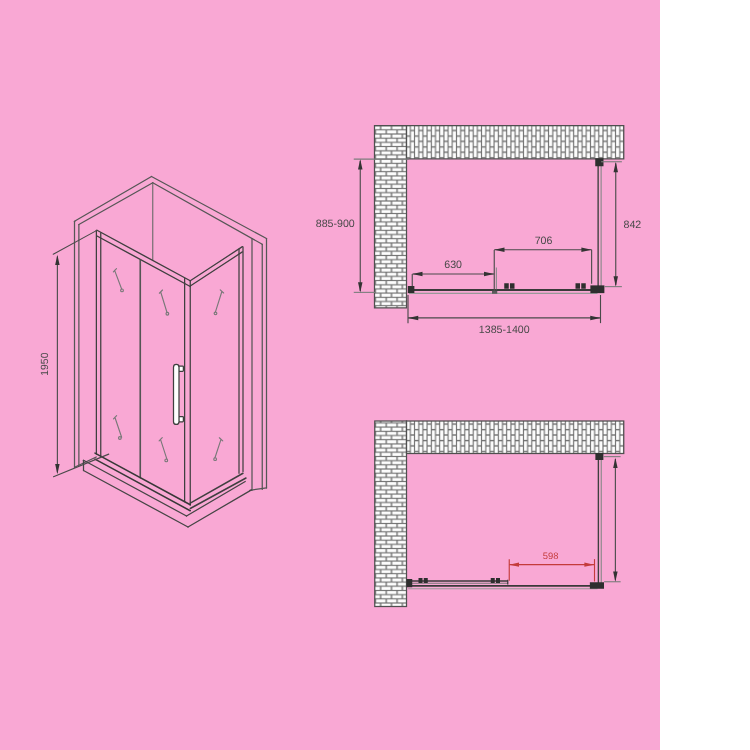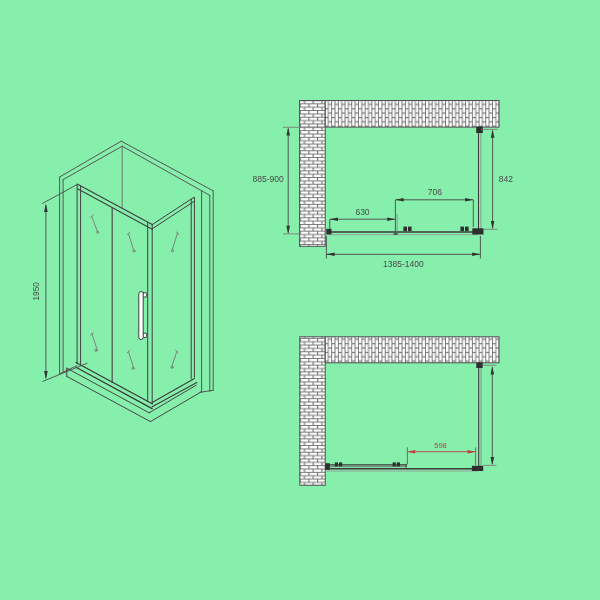--- a/index.html
+++ b/index.html
@@ -1,16 +1,16 @@
 <!DOCTYPE html>
 <html><head>
 <meta charset="utf-8">
 <style>
   html,body{margin:0;padding:0;background:#fff;}
-  .wrap{width:600px;height:600px;position:relative;background:#86efac;overflow:hidden;text-align:right;}
+  .wrap{width:528px;height:600px;position:relative;background:#f9a8d4;overflow:hidden;text-align:right;}
   text{font-family:"Liberation Sans", sans-serif;fill:#4a4a4a;}
 </style>
 </head>
 <body>
 <div class="wrap">
 <svg width="600" height="600" viewBox="0 0 600 600" xmlns="http://www.w3.org/2000/svg">
 <defs>
   <pattern id="brickH" width="17.4" height="6.7" patternUnits="userSpaceOnUse">
     <rect x="0" y="0" width="17.4" height="6.7" fill="#6f6f6f"></rect>
     <g fill="#fdfdfd">

